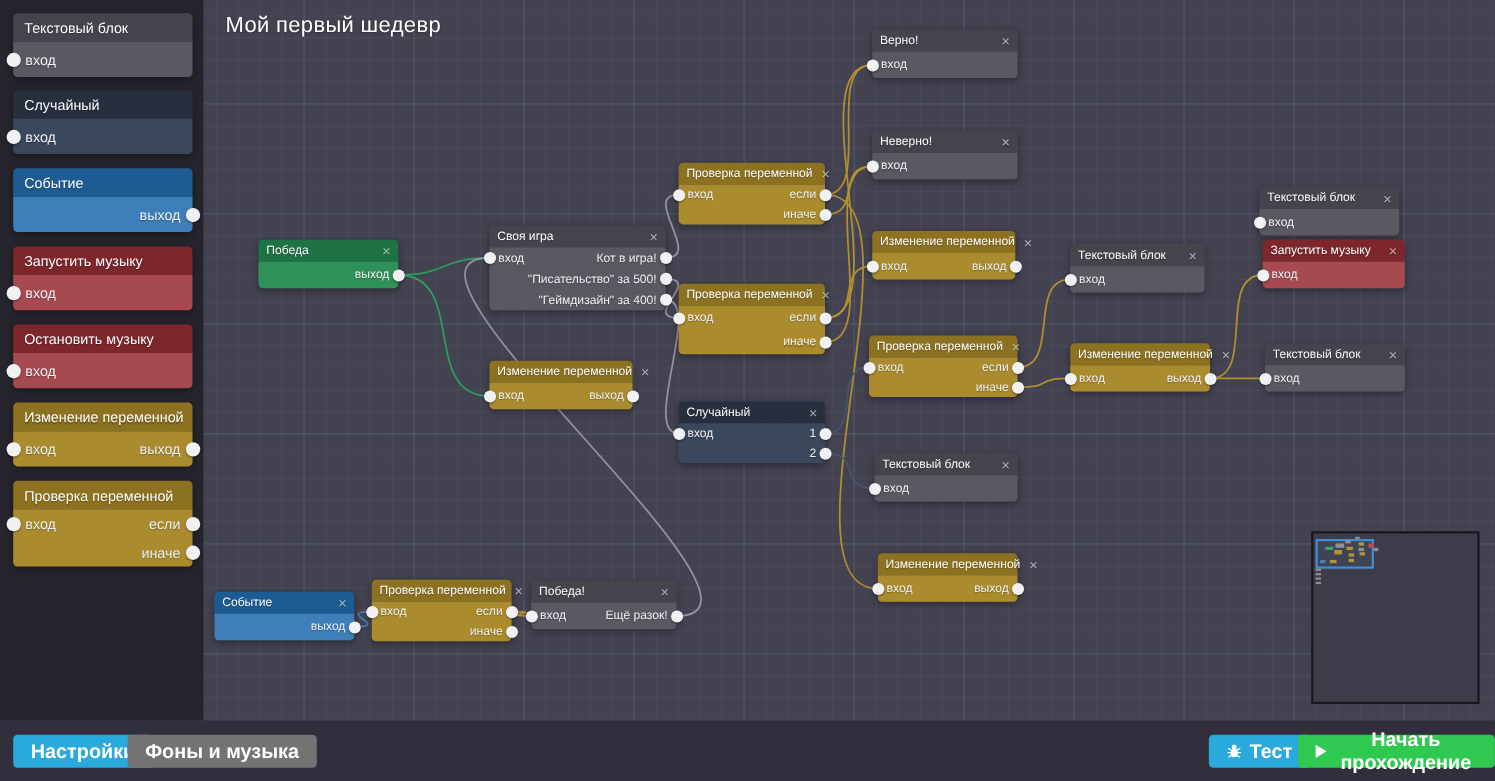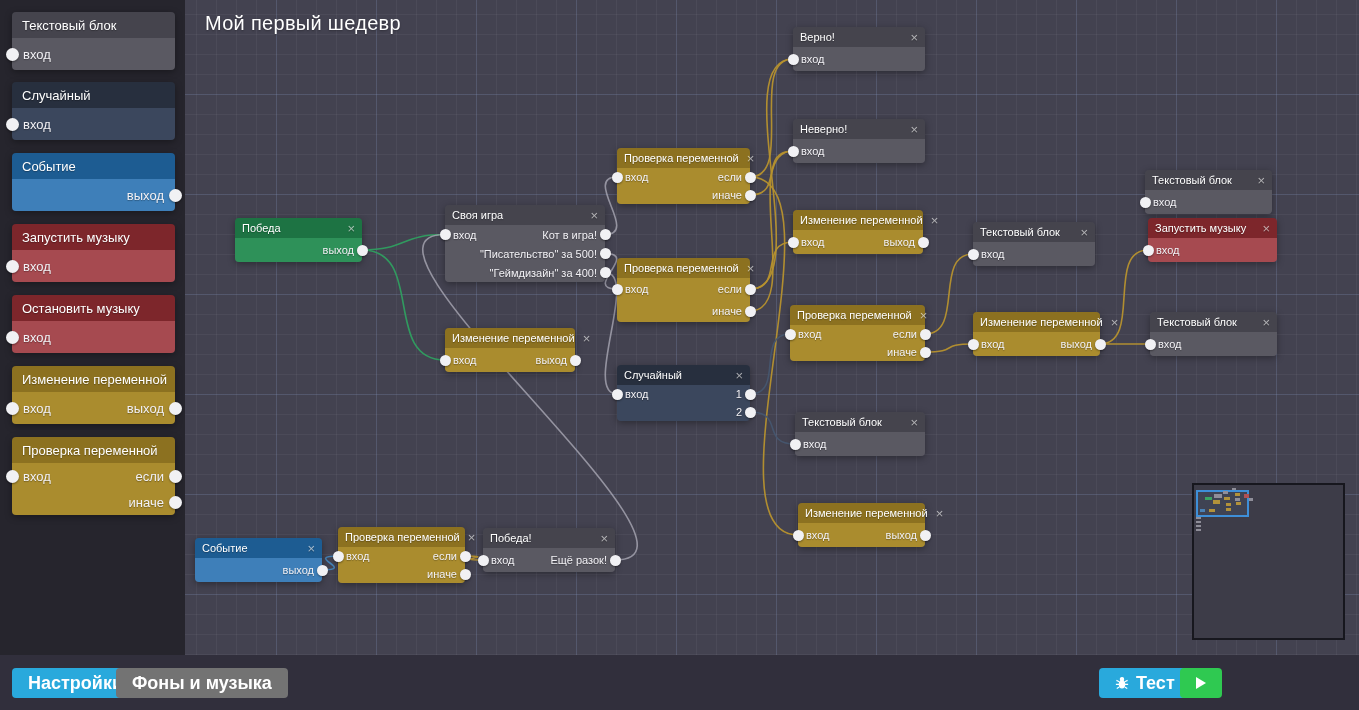--- a/index.html
+++ b/index.html
@@ -484,15 +484,16 @@
         <svg width="14" height="14" viewBox="0 0 16 16" fill="none" stroke="#fff" stroke-width="1.3">
           <ellipse cx="8" cy="9.5" rx="3.1" ry="4.1" fill="#fff"></ellipse>
           <circle cx="8" cy="3.6" r="1.9" fill="#fff"></circle>
           <path d="M4.9 6.5 L1.6 5 M4.6 9.5 H1 M4.9 12.5 L2 14.2 M11.1 6.5 L14.4 5 M11.4 9.5 H15 M11.1 12.5 L14 14.2"></path>
         </svg>
       </span>
       <span>Тест</span>
     </button>
     <button class="btn" style="left: 1180px; background: rgb(47, 201, 81);">
       <span class="play-tri"></span>
+      <span>Начать прохождение</span>
     </button>
   </div>
 </div>
 
 </body></html>

